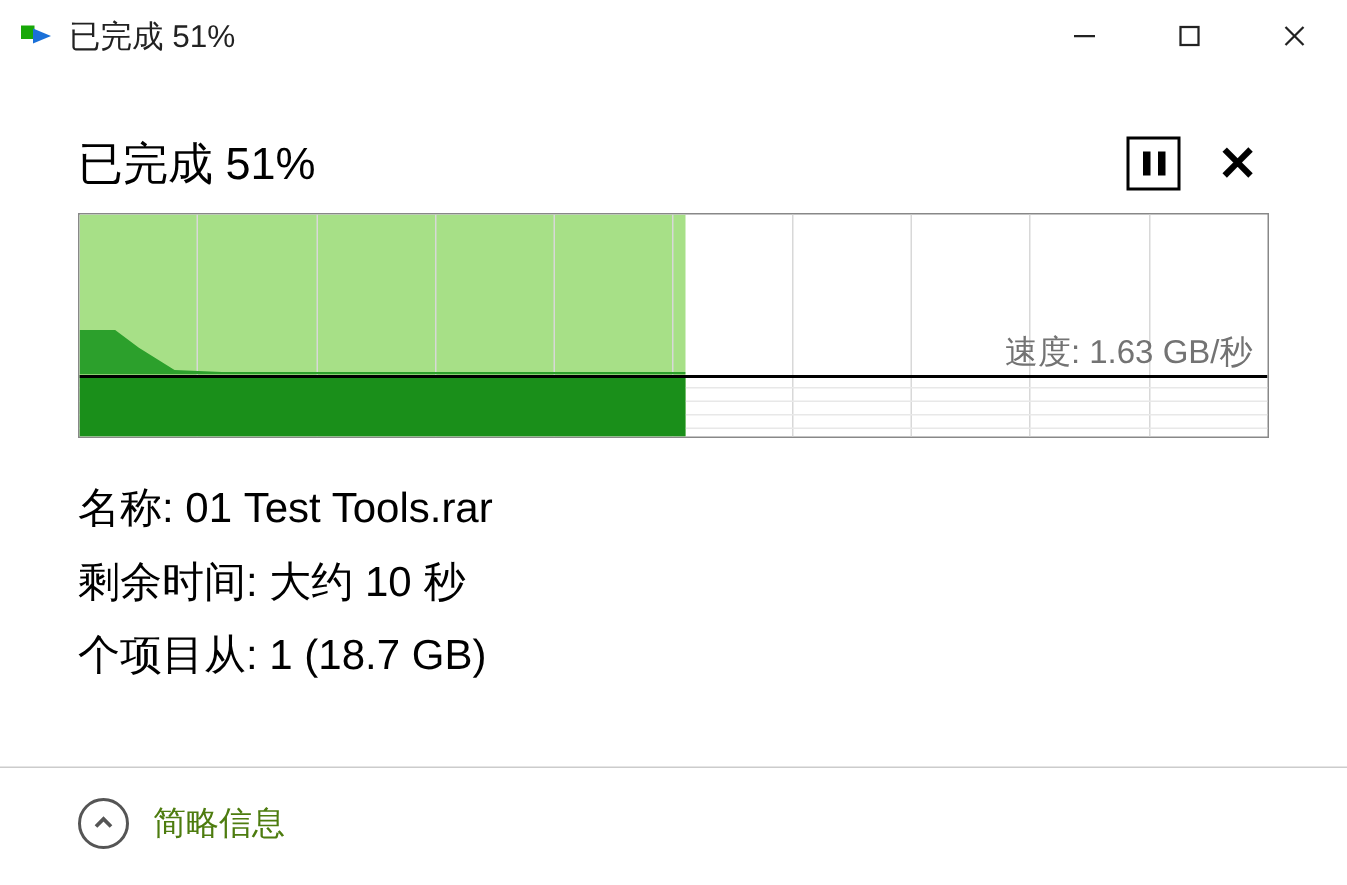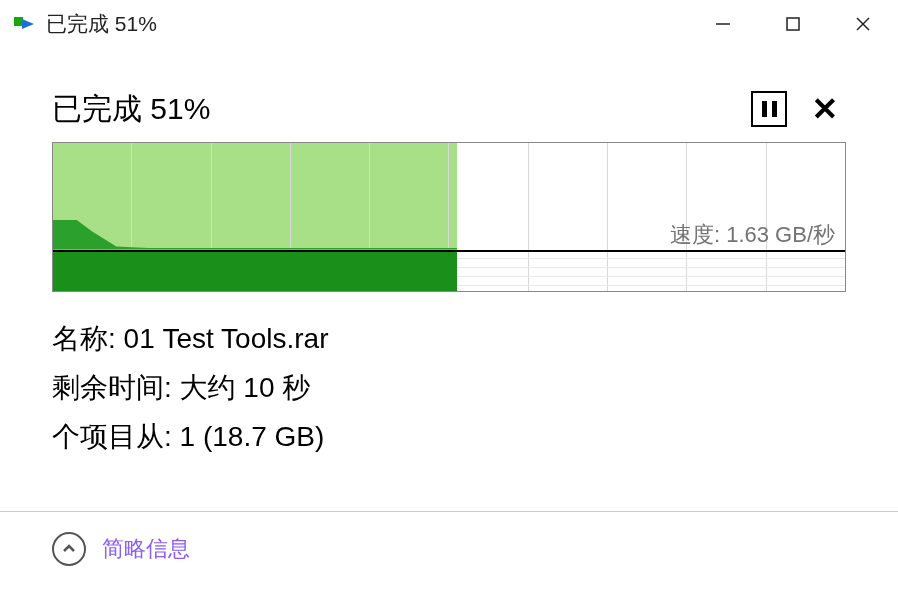--- a/index.html
+++ b/index.html
@@ -165,21 +165,21 @@
       width: 34px; height: 34px;
       border: 2px solid #555;
       border-radius: 50%;
       display: flex;
       align-items: center;
       justify-content: center;
     }
     .chevron-circle svg { stroke: #555; stroke-width: 2.5; fill: none; }
     .footer-text {
       font-size: 22px;
-      color: #8b5cf6;
+      color: #4d7c0f;
     }
   </style>
 </head>
 <body>
 
 <div class="titlebar">
   <div class="titlebar-icon"></div>
   <div class="titlebar-text">已完成 51%</div>
   <div class="win-controls">
     <div class="win-btn">

